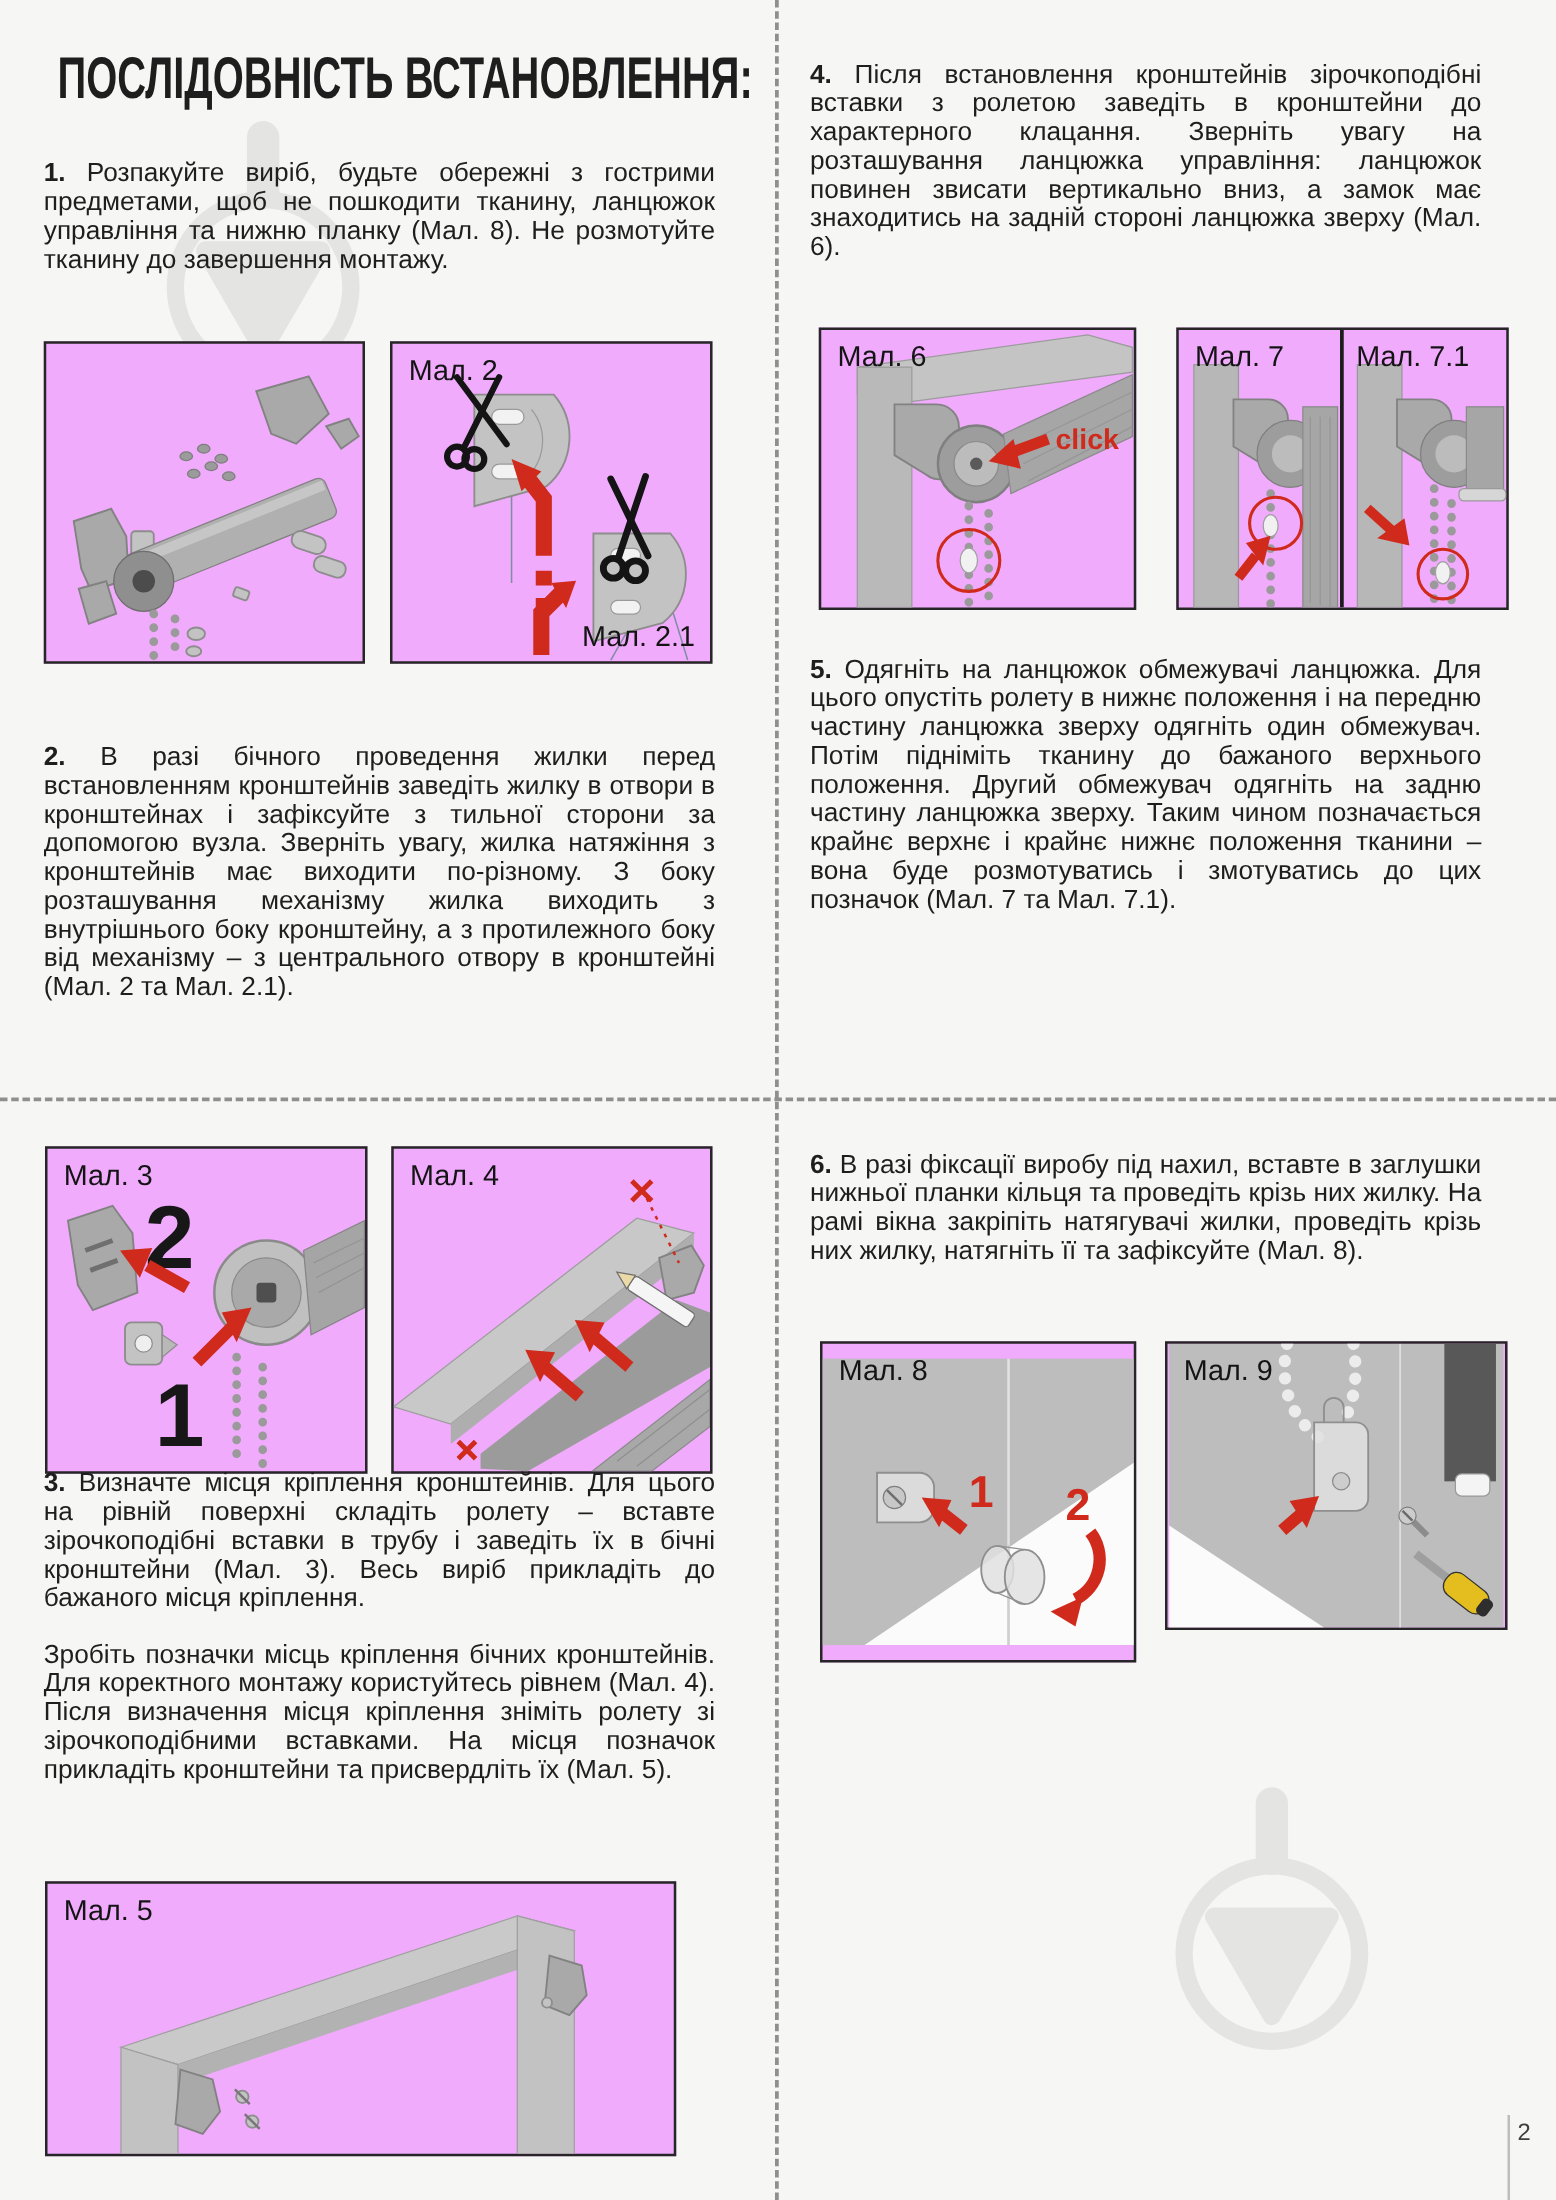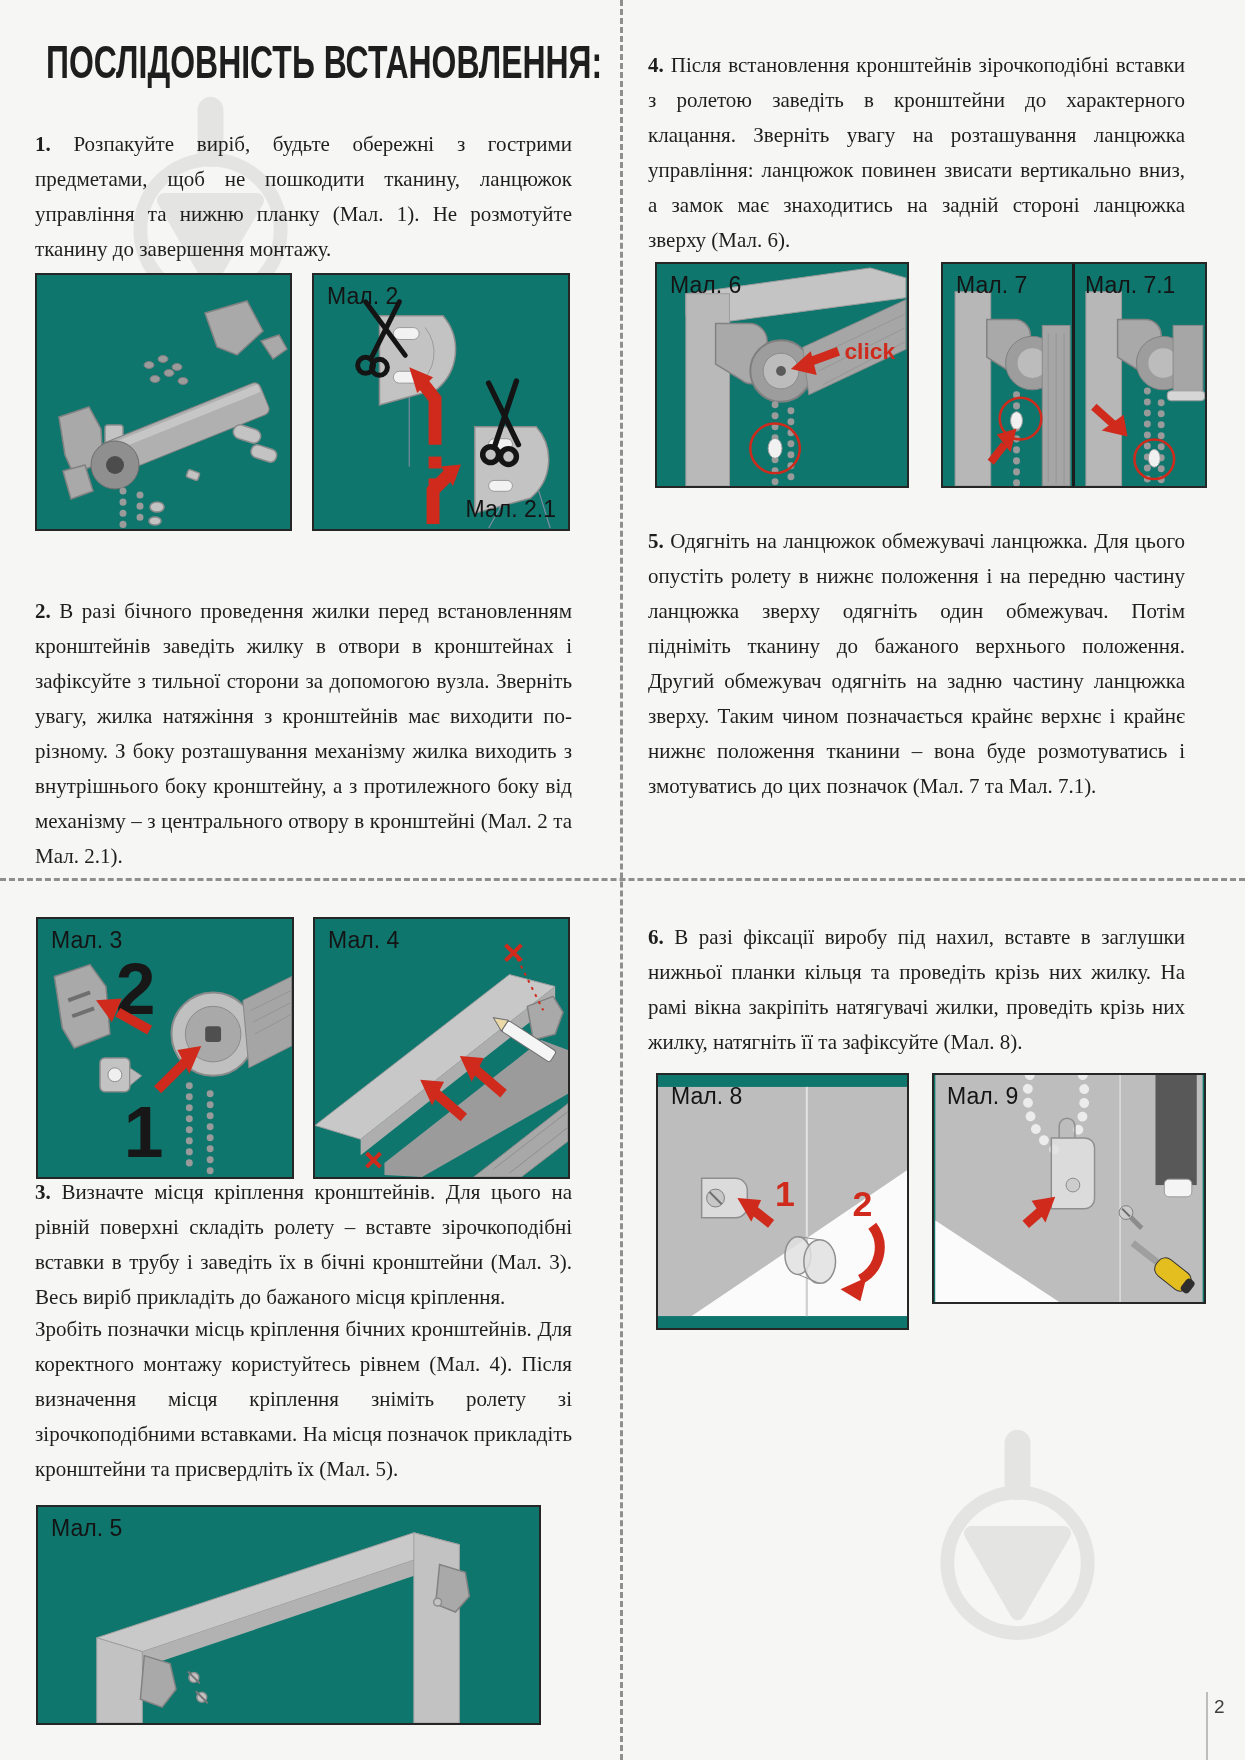--- a/index.html
+++ b/index.html
@@ -1,22 +1,22 @@
 <!DOCTYPE html>
 <html><head>
 <meta charset="utf-8">
 <style>
   html,body{margin:0;padding:0;background:#e8e8e8;}
   .page{position:relative;width:1245px;height:1760px;background:#f6f6f4;overflow:hidden;
         font-family:"Liberation Sans",sans-serif;color:#1e1e1e;}
   .title{position:absolute;top:34px;left:46px;margin:0;font-size:47px;font-weight:700;white-space:nowrap;z-index:1;}
   .title .tinner{display:inline-block;transform:scaleX(0.68);transform-origin:0 50%;letter-spacing:0;}
-  .step{position:absolute;margin:0;font-size:21px;line-height:35px;text-align:justify;z-index:1;font-family:Liberation Serif, serif;}
+  .step{position:absolute;margin:0;font-size:21px;line-height:23px;text-align:justify;z-index:1;}
   .step b{font-weight:700;}
-  .fig{position:absolute;background:#0f766e;border:2.5px solid #262626;box-sizing:border-box;z-index:1;text-align:center;}
+  .fig{position:absolute;background:#f0abfc;border:2.5px solid #262626;box-sizing:border-box;z-index:1;text-align:center;}
   .fig svg{position:absolute;left:0;top:0;width:100%;height:100%;}
   .figlabel{position:absolute;top:8px;left:13px;font-size:23px;color:#141414;z-index:2;}
   .figlabel.br{top:auto;left:auto;right:12px;bottom:6px;}
   .figlabel.second{left:142px;}
   .vdash{position:absolute;left:620px;top:0;height:1760px;border-left:3px dashed #8f8f8f;z-index:0;}
   .hdash{position:absolute;top:878px;left:0;width:1245px;border-top:3px dashed #8f8f8f;z-index:0;}
   .wm{position:absolute;z-index:0;}
   .pagenum{position:absolute;left:1214px;top:1696px;font-size:19px;color:#3f3f3f;z-index:1;}
   .pagenum-rule{position:absolute;left:1206px;top:1692px;width:2px;height:68px;background:#bdbdbd;z-index:1;}
   
@@ -48,21 +48,21 @@
       <circle class="wmstroke" cx="100" cy="146" r="76"></circle>
       <path class="wmfill" d="M50,114 L150,114 L100,200 Z" stroke="#e4e4e2" stroke-width="16" stroke-linejoin="round"></path>
     </svg>
   </div>
 
   <div class="vdash"></div>
   <div class="hdash"></div>
 
   <h1 class="title"><span class="tinner">ПОСЛІДОВНІСТЬ ВСТАНОВЛЕННЯ:</span></h1>
 
-  <p class="step" style="top:127px;left:35px;width:537px;"><b>1.</b> <span>Розпакуйте виріб, будьте обережні з гострими предметами, щоб не пошкодити тканину, ланцюжок управління та нижню планку (Мал. 1). Не розмотуйте тканину до завершення монтажу.</span></p>
+  <p class="step" style="top:127px;left:35px;width:537px;"><b>1.</b> <span>Розпакуйте виріб, будьте обережні з гострими предметами, щоб не пошкодити тканину, ланцюжок управління та нижню планку (Мал. 8). Не розмотуйте тканину до завершення монтажу.</span></p>
 
   <div class="fig" style="left:35px;top:273px;width:257px;height:258px;">
     <svg viewBox="0 0 253 254">
       <g>
         <path class="metal2" d="M168,38 l42,-12 16,30 -26,24 -20,-8 z"></path>
         <path class="metal2" d="M224,66 l18,-6 8,14 -14,10 z"></path>
         <path class="metal2" d="M22,142 l30,-10 12,22 2,34 -30,10 -8,-18 z"></path>
         <rect class="metal" x="68" y="150" width="18" height="24" rx="3"></rect>
         <path class="metal2" d="M26,196 l22,-6 8,26 -22,8 z"></path>
       </g>

